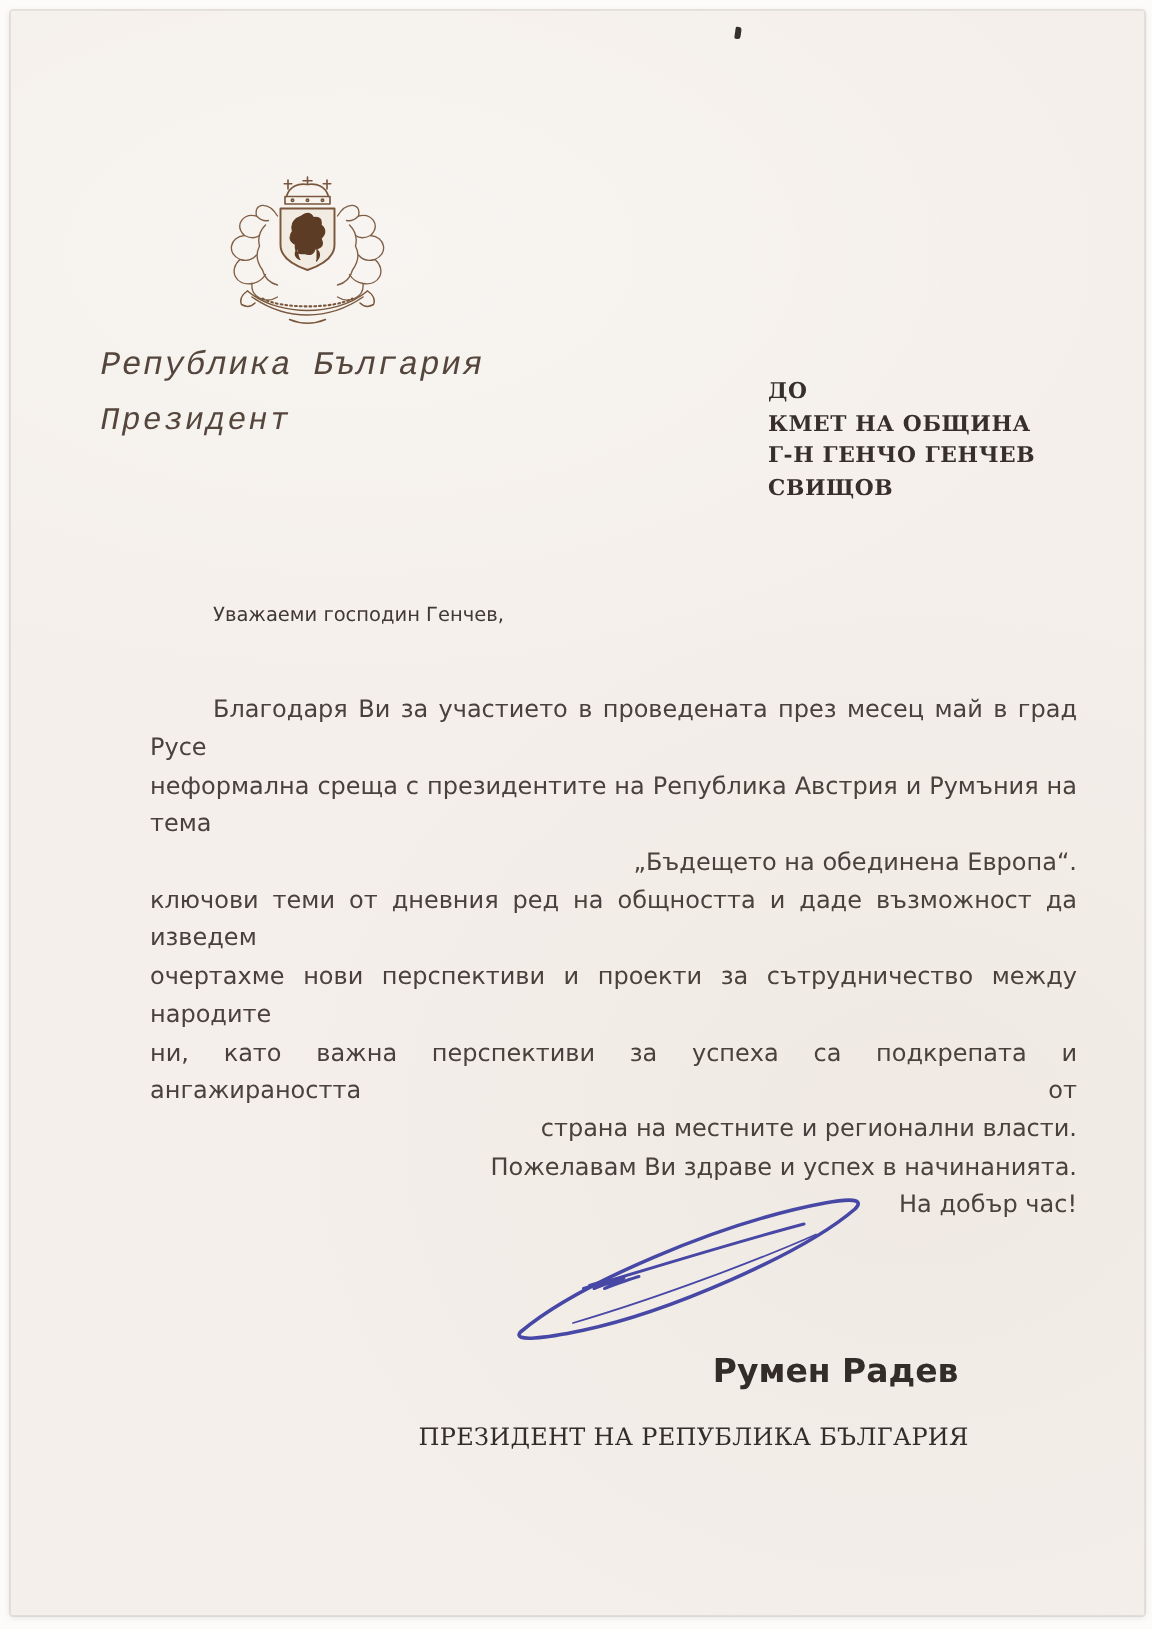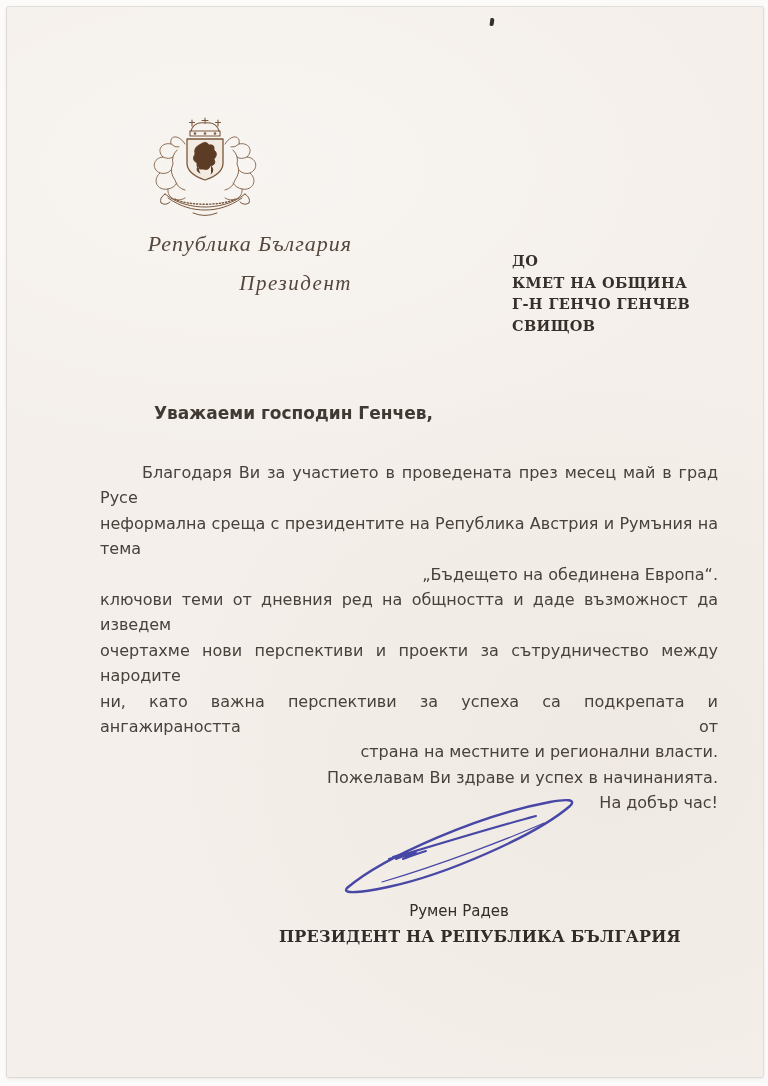--- a/index.html
+++ b/index.html
@@ -37,46 +37,45 @@
   
   .arms {
     position: absolute;
     left: 134px; top: 107px;
     width: 128px; height: 106px;
   }
   .letterhead-text {
     position: absolute;
     left: 60px; top: 224px;
     width: 285px;
-    text-align: right;
-    font-family: Liberation Serif, serif;
+    text-align: left;
+    font-family: Liberation Mono, monospace;
     font-style: italic;
     color: #55463d;
   }
   .letterhead-line1 { font-size: 22px; letter-spacing: 1px; }
   .letterhead-line2 { font-size: 21px; letter-spacing: 1.5px; margin-top: 14px; }
   
   .recipient {
     position: absolute;
     left: 505px; top: 243px;
     font-family: "DejaVu Serif", serif;
     font-weight: bold;
     font-size: 14.5px;
     line-height: 21.5px;
     letter-spacing: 0.4px;
     color: #372f2a;
   }
   
   .salutation {
     position: absolute;
     left: 135px; top: 396px;
-    font-weight: bold;
-    font-size: 17px;
+    font-weight: normal;
+    font-size: 13px;
     color: #403934;
-    margin-left: 12px;
   }
   .body-text {
     position: absolute;
     left: 93px; top: 453px;
     width: 618px;
     font-size: 16px;
     line-height: 25.4px;
     color: #48413c;
   }
   .line { text-align: right; white-space: nowrap; }
@@ -89,28 +88,29 @@
     width: 240px; height: 104px;
   }
   .sign-block {
     position: absolute;
     left: 272px; top: 895px;
     width: 360px;
     text-align: center;
     color: #332d29;
   }
   .sign-name {
-    font-size: 15px;
-    font-weight: normal;
+    font-size: 22px;
+    font-weight: bold;
+    text-align: right;
   }
   .sign-title {
-    margin-top: 7px;
+    margin-top: 21px;
     font-family: "DejaVu Serif", serif;
     font-size: 16px;
-    font-weight: bold;
+    font-weight: normal;
     letter-spacing: 0.2px;
     white-space: nowrap;
   }
 </style>
 </head>
 <body>
 
 <div class="scan">
   <div class="paper">
 

